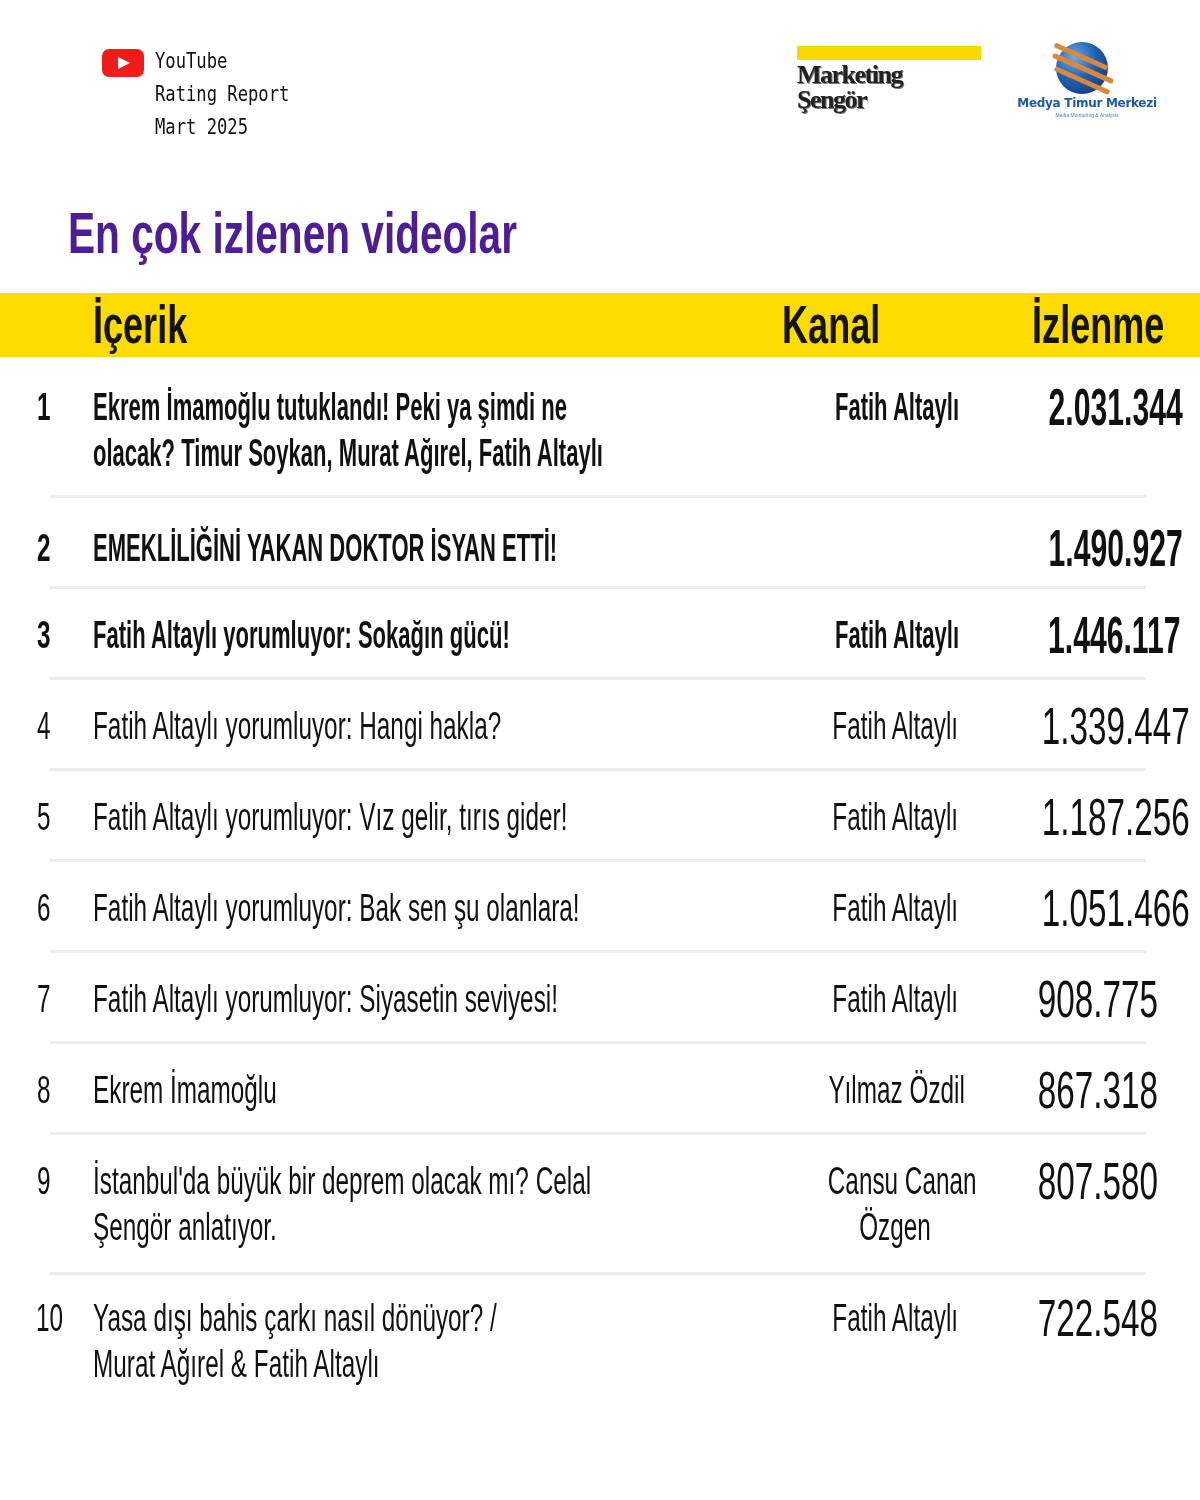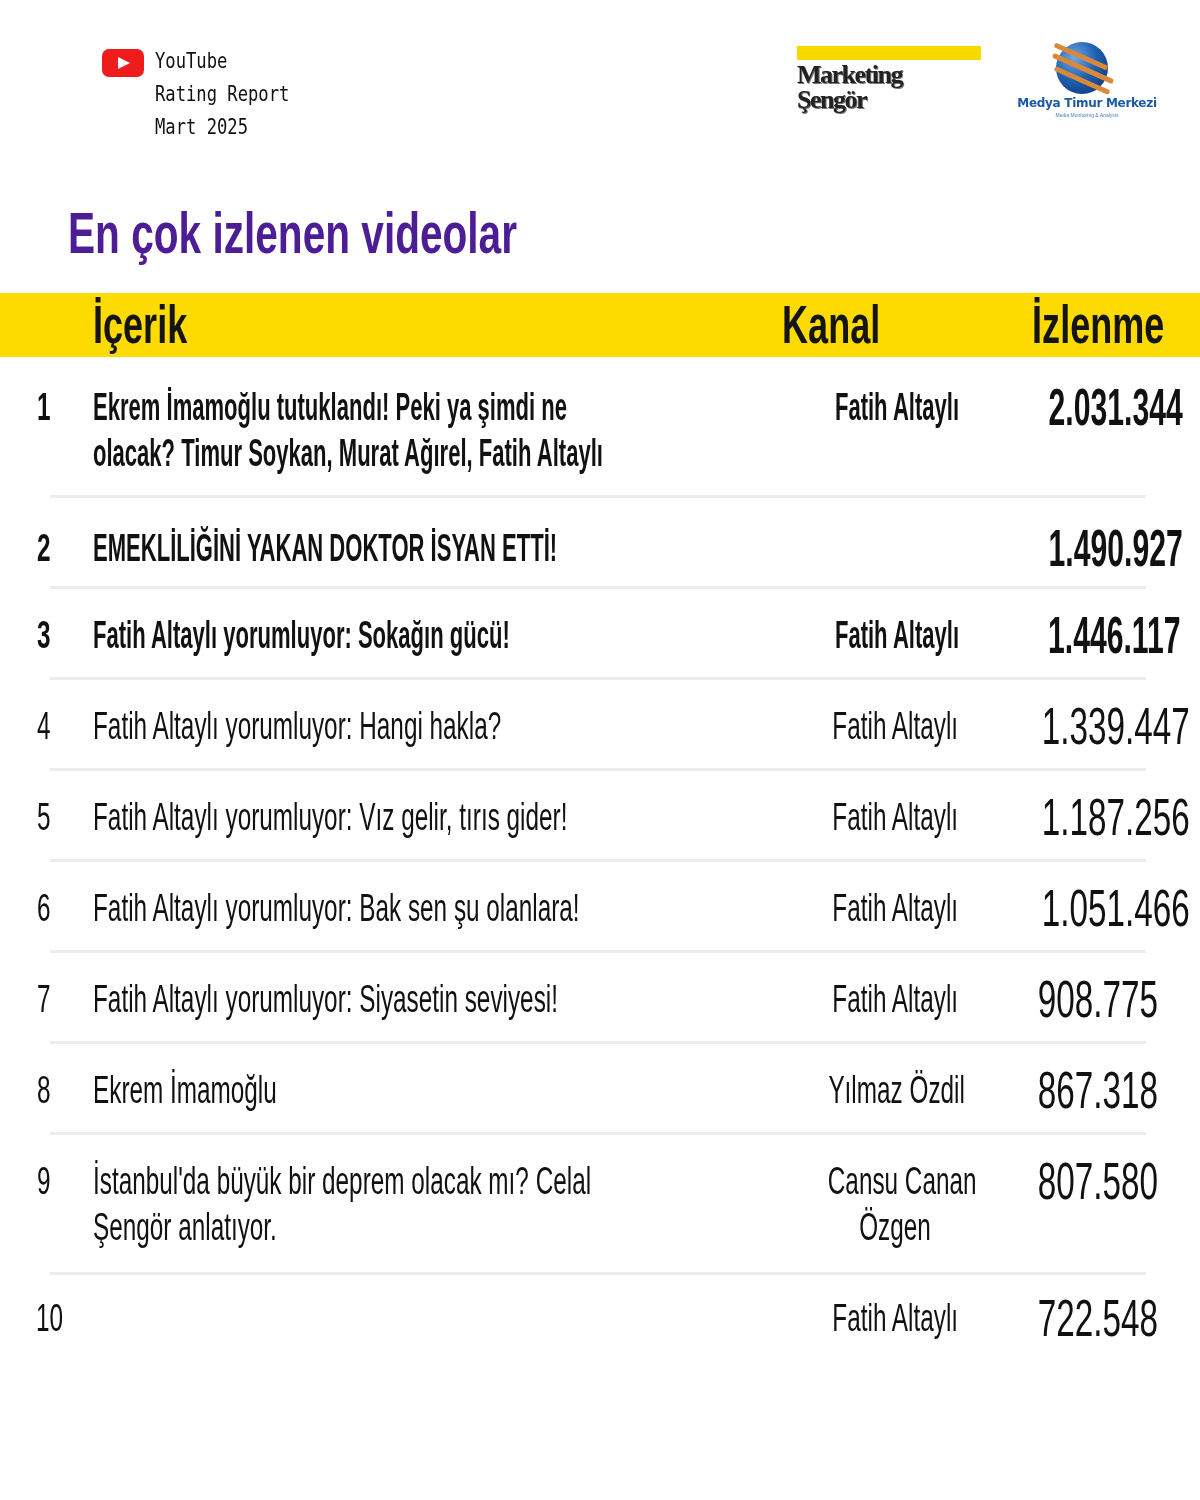--- a/index.html
+++ b/index.html
@@ -184,16 +184,20 @@
     <div class="channel" style="top:23px">
       <span class="cond-c ln">Cansu Canan</span>
       <span class="cond-c ln">Özgen</span>
     </div>
     <div class="views" style="top:23px"><span class="cond-c">807.580</span></div>
     <div class="divider"></div>
   </div>
 
   <div class="row" style="height:130px">
     <div class="rank" style="top:20px"><span class="cond">10</span></div>
+    <div class="title" style="top:20px">
+      <span class="cond ln">Yasa dışı bahis çarkı nasıl dönüyor? /</span>
+      <span class="cond ln">Murat Ağırel &amp; Fatih Altaylı</span>
+    </div>
     <div class="channel" style="top:20px"><span class="cond-c">Fatih Altaylı</span></div>
     <div class="views" style="top:20px"><span class="cond-c">722.548</span></div>
   </div>
 </div>
 
 </body></html>

